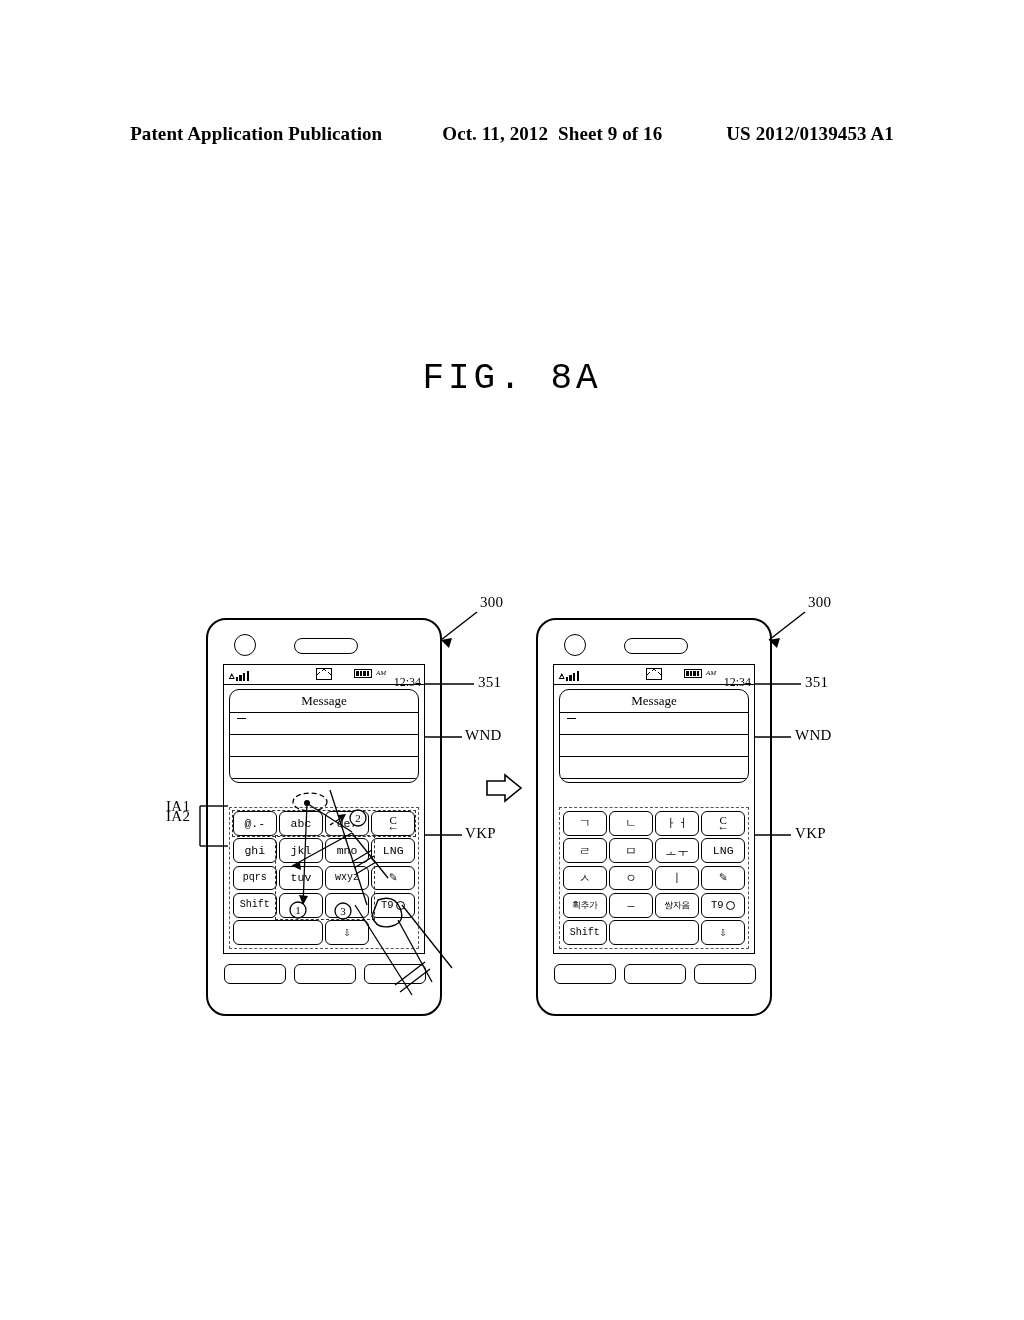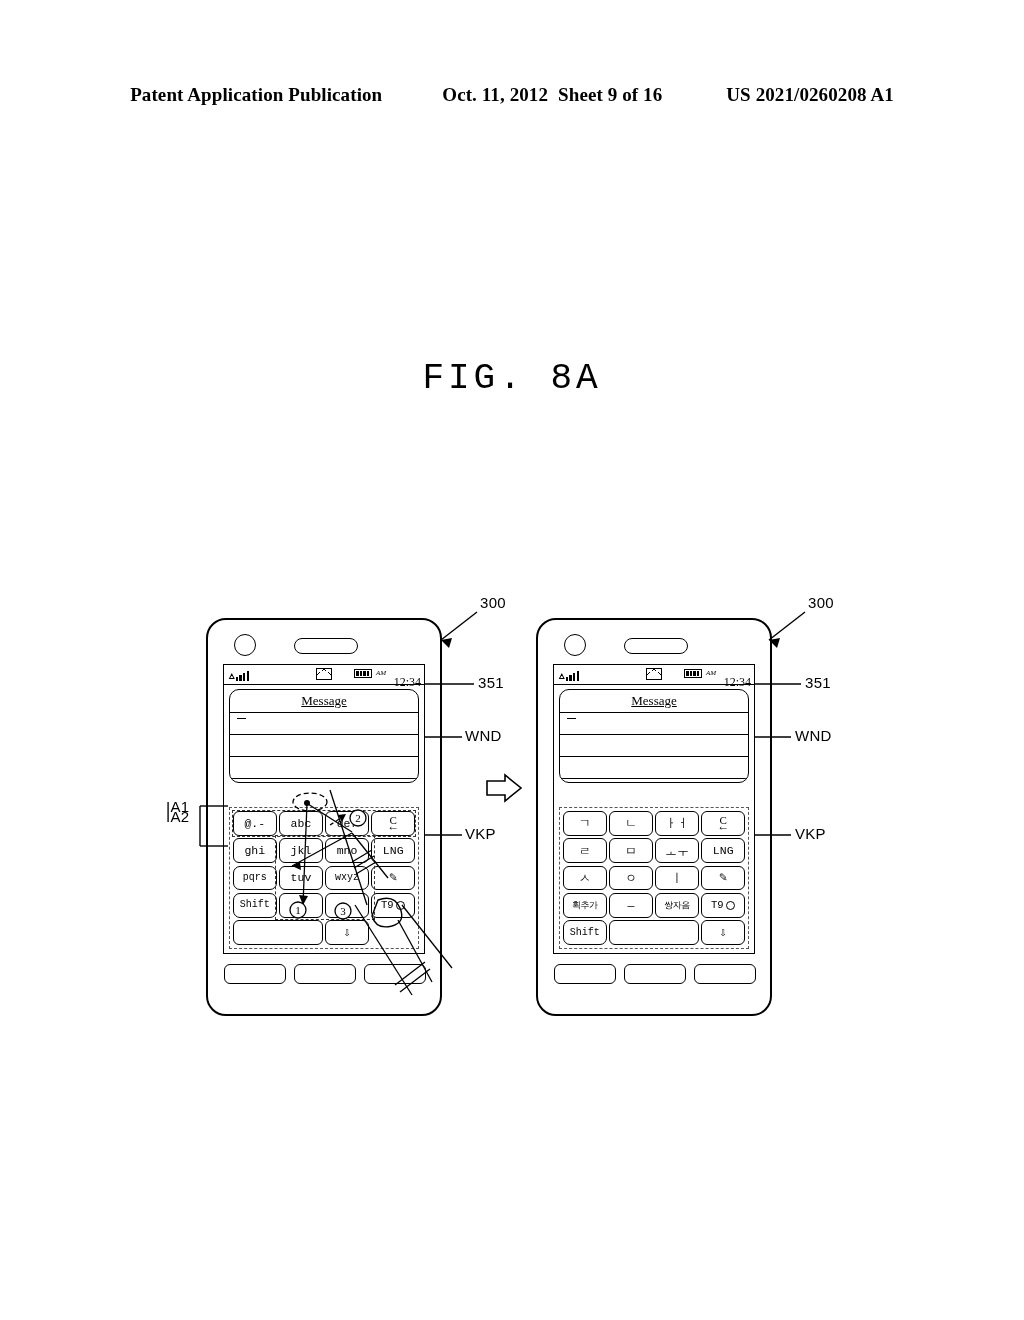--- a/index.html
+++ b/index.html
@@ -6,21 +6,21 @@
   body{width:1024px;height:1320px;position:relative;
        font-family:"Liberation Serif",serif;color:#000;overflow:hidden;}
 
   
   .pub-header{position:absolute;left:0;top:84px;width:1024px;
       display:flex;justify-content:center;align-items:baseline;
       font-family:"Liberation Serif",serif;font-weight:bold;font-size:19px;
       letter-spacing:.1px;}
   .pub-header span{white-space:nowrap;}
   .ph-title{margin-right:60px;}
-  .ph-date{margin-right:10px;}
+  .ph-date{margin-right:10px;margin-top:39px;}
   .ph-sheet{margin-right:64px;}
 
   
   .fig-title{position:absolute;left:0;top:358px;width:1024px;text-align:center;
       font-family:"Liberation Mono",monospace;font-size:36px;letter-spacing:4px;}
 
   
   .phone{position:absolute;width:232px;height:394px;
       border:2.2px solid #000;border-radius:20px;background:#fff;}
   .phone.left{left:206px;top:618px;}
@@ -54,67 +54,67 @@
   .sb-batt{position:absolute;right:52px;top:4px;width:18px;height:9px;
       border:1.5px solid #000;display:flex;align-items:center;padding:1px;box-sizing:border-box;}
   .sb-batt b{display:block;width:2.6px;height:5px;background:#000;margin-right:1px;}
   .sb-ampm{position:absolute;right:38px;top:4px;font-size:7px;
       font-family:"Liberation Serif",serif;font-style:italic;}
   .sb-time{position:absolute;right:3px;top:10px;font-size:12px;
       font-family:"Liberation Serif",serif;line-height:14px;}
 
   
   .msgwnd{margin:4px 5px 12px 5px;height:92px;border:1.5px solid #000;border-radius:10px;
-      overflow:hidden;position:relative;text-decoration:underline;}
+      overflow:hidden;position:relative;}
   .msg-title{height:22px;line-height:22px;text-align:center;font-size:13px;
       border-bottom:1.3px solid #000;font-family:"Liberation Serif",serif;}
   .msg-line{height:21px;border-bottom:1.2px solid #000;position:relative;}
   .msg-dash{position:absolute;left:7px;top:5px;width:9px;border-top:1.4px solid #000;}
 
   
   .vkp{position:absolute;left:5px;right:5px;top:142px;bottom:4px;
       border:1.3px dashed #555;padding:3px;box-sizing:border-box;}
   .kp-grid{display:grid;gap:2.5px;width:100%;height:100%;}
   .kp-grid.lat{grid-template-columns:repeat(4,1fr);grid-template-rows:repeat(5,1fr);}
   .kp-grid.kor{grid-template-columns:repeat(4,1fr);grid-template-rows:repeat(5,1fr);}
   .key{border:1.3px solid #000;border-radius:6px;display:flex;
       align-items:center;justify-content:center;font-size:11.5px;
       font-family:"Liberation Mono",monospace;background:#fff;
       line-height:1;padding:0 1px;box-sizing:border-box;}
   .key.kor-ch{font-family:"DejaVu Sans",sans-serif;font-size:12px;}
   .key.kor-word{font-family:"DejaVu Sans",sans-serif;font-size:9px;letter-spacing:-.5px;text-align:right;}
   .key.wide{grid-column:span 2;}
-  .key.small{font-size:10px;border-radius:7px;}
+  .key.small{font-size:10px;}
 
   
   .k-clear{flex-direction:column;font-size:9px;line-height:8px;}
   .k-clear .c{font-size:11px;font-family:"Liberation Serif",serif;}
   .k-clear .a{font-size:12px;margin-top:-1px;}
   .k-t9{font-size:10.5px;}
   .k-t9 .o{display:inline-block;width:7px;height:7px;border:1.3px solid #000;
       border-radius:50%;margin-left:3px;}
 
   
   .ia-box{position:absolute;border:1.4px dashed #333;pointer-events:none;}
 
   
-  .ref{position:absolute;font-family:Liberation Sans, sans-serif;font-size:15px;
+  .ref{position:absolute;font-family:Liberation Serif, serif;font-size:15px;
       white-space:nowrap;letter-spacing:.3px;}
 
   svg.overlay{position:absolute;left:0;top:0;width:1024px;height:1320px;
       pointer-events:none;}
 </style>
 </head>
 <body>
 
 <div class="pub-header">
   <span class="ph-title">Patent Application Publication</span>
   <span class="ph-date">Oct. 11, 2012</span>
   <span class="ph-sheet">Sheet 9 of 16</span>
-  <span class="ph-num">US 2021/0260208 A1</span>
+  <span class="ph-num">US 2012/0139453 A1</span>
 </div>
 
 <div class="fig-title">FIG.  8A</div>
 
 <div class="phone left">
   <div class="cam"></div>
   <div class="spk"></div>
 
   <div class="screen">
 

